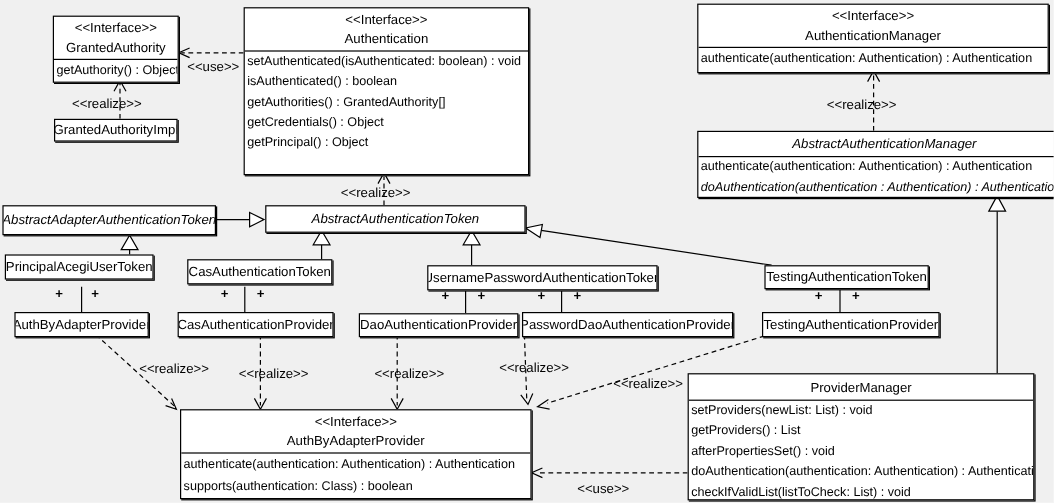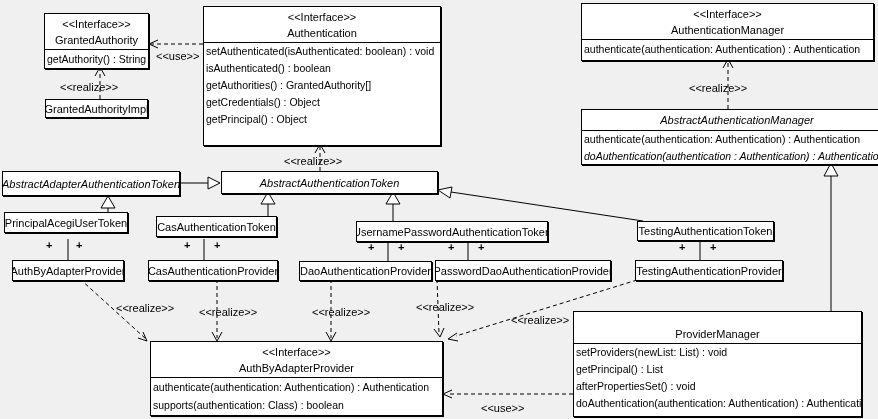--- a/index.html
+++ b/index.html
@@ -117,21 +117,21 @@
       <path class="dash" d="M573,394 L447,394"></path>
         <path class="ln" d="M452,390 L443,394 L452,398"></path>
     </g>
   </svg>
 
   <div class="box" style="left:44px;top:13px;width:103px;height:54px">
     <div class="hdr sep">
       <div class="st">&lt;&lt;Interface&gt;&gt;</div>
       <div class="nm">GrantedAuthority</div>
     </div>
-    <div class="m m2">getAuthority() : String</div>
+    <div class="m m2">getAuthority() : Object</div>
   </div>
 
   <div class="box" style="left:45px;top:99px;width:101px;height:17px">
     <div class="one">GrantedAuthorityImpl</div>
   </div>
 
   <div class="box" style="left:203px;top:6px;width:236px;height:138px">
     <div class="hdr sep">
       <div class="st">&lt;&lt;Interface&gt;&gt;</div>
       <div class="nm">Authentication</div>
@@ -200,24 +200,24 @@
     <div class="hdr sep">
       <div class="st">&lt;&lt;Interface&gt;&gt;</div>
       <div class="nm">AuthByAdapterProvider</div>
     </div>
     <div class="m m2">authenticate(authentication: Authentication) : Authentication</div>
     <div class="m m2">supports(authentication: Class) : boolean</div>
   </div>
 
   <div class="box" style="left:573px;top:311px;width:287px;height:104px">
     <div class="hdr sep">
-      <div class="nm" style="padding-top:14px;line-height:16px">ProviderManager</div>
+      <div class="nm" style="padding-top:4px;line-height:16px">ProviderManager</div>
     </div>
     <div class="m">setProviders(newList: List) : void</div>
-    <div class="m">getPrincipal() : List</div>
+    <div class="m">getProviders() : List</div>
     <div class="m">afterPropertiesSet() : void</div>
     <div class="m">doAuthentication(authentication: Authentication) : Authentication</div>
     <div class="m">checkIfValidList(listToCheck: List) : void</div>
   </div>
 
   <span class="lbl" style="left:156px;top:50px">&lt;&lt;use&gt;&gt;</span>
   <span class="lbl" style="left:60px;top:81px">&lt;&lt;realize&gt;&gt;</span>
   <span class="lbl" style="left:284px;top:155px">&lt;&lt;realize&gt;&gt;</span>
   <span class="lbl" style="left:689px;top:82px">&lt;&lt;realize&gt;&gt;</span>
   <span class="lbl" style="left:116px;top:302px">&lt;&lt;realize&gt;&gt;</span>

